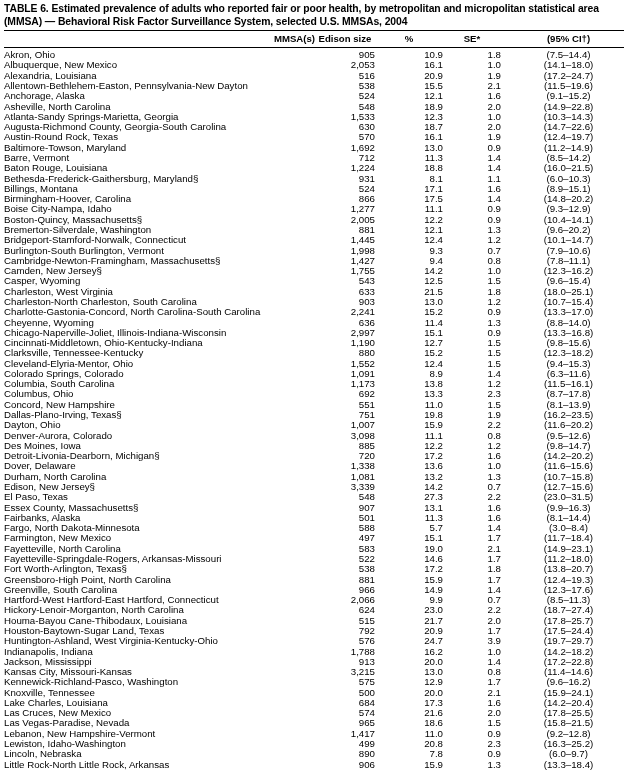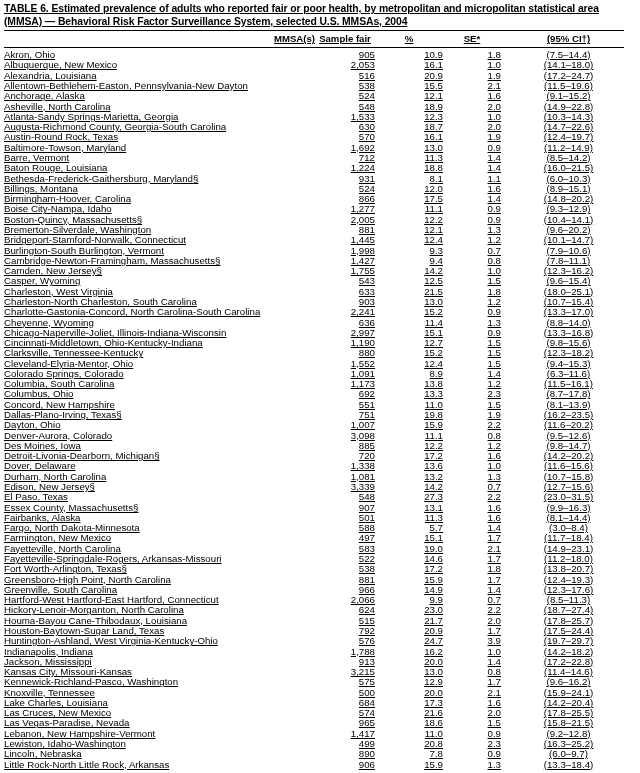--- a/index.html
+++ b/index.html
@@ -8,21 +8,20 @@
     background: #ffffff;
     color: #000000;
     font-family: "Liberation Sans", sans-serif;
   }
   .page {
     width: 624px;
     height: 773px;
     overflow: hidden;
     box-sizing: border-box;
     padding: 3px 4px 0 4px;
-    text-decoration: underline;
   }
   .title {
     font-weight: bold;
     font-size: 10.4px;
     line-height: 12.6px;
     letter-spacing: -0.1px;
     padding-bottom: 2px;
   }
   table {
     width: 100%;
@@ -69,21 +68,21 @@
     <colgroup>
       <col class="c0">
         <col class="c1">
         <col class="c2">
         <col class="c3">
         <col class="c4">
     </colgroup>
     <thead>
       <tr>
         <th class="h0">MMSA(s)</th>
-        <th class="h1">Sample fair</th>
+        <th class="h1">Edison size</th>
         <th class="h2">%</th>
         <th class="h3">SE*</th>
         <th class="h4">(95% CI†)</th>
       </tr>
     </thead>
     <tbody>
         <tr>
           <td class="c0">Akron, Ohio</td>
           <td class="c1">905</td>
           <td class="c2">10.9</td>
@@ -170,21 +169,21 @@
         <tr>
           <td class="c0">Bethesda-Frederick-Gaithersburg, Maryland§</td>
           <td class="c1">931</td>
           <td class="c2">8.1</td>
           <td class="c3">1.1</td>
           <td class="c4">(6.0–10.3)</td>
         </tr>
         <tr>
           <td class="c0">Billings, Montana</td>
           <td class="c1">524</td>
-          <td class="c2">12.0</td>
+          <td class="c2">17.1</td>
           <td class="c3">1.6</td>
           <td class="c4">(8.9–15.1)</td>
         </tr>
         <tr>
           <td class="c0">Birmingham-Hoover, Carolina</td>
           <td class="c1">866</td>
           <td class="c2">17.5</td>
           <td class="c3">1.4</td>
           <td class="c4">(14.8–20.2)</td>
         </tr>

